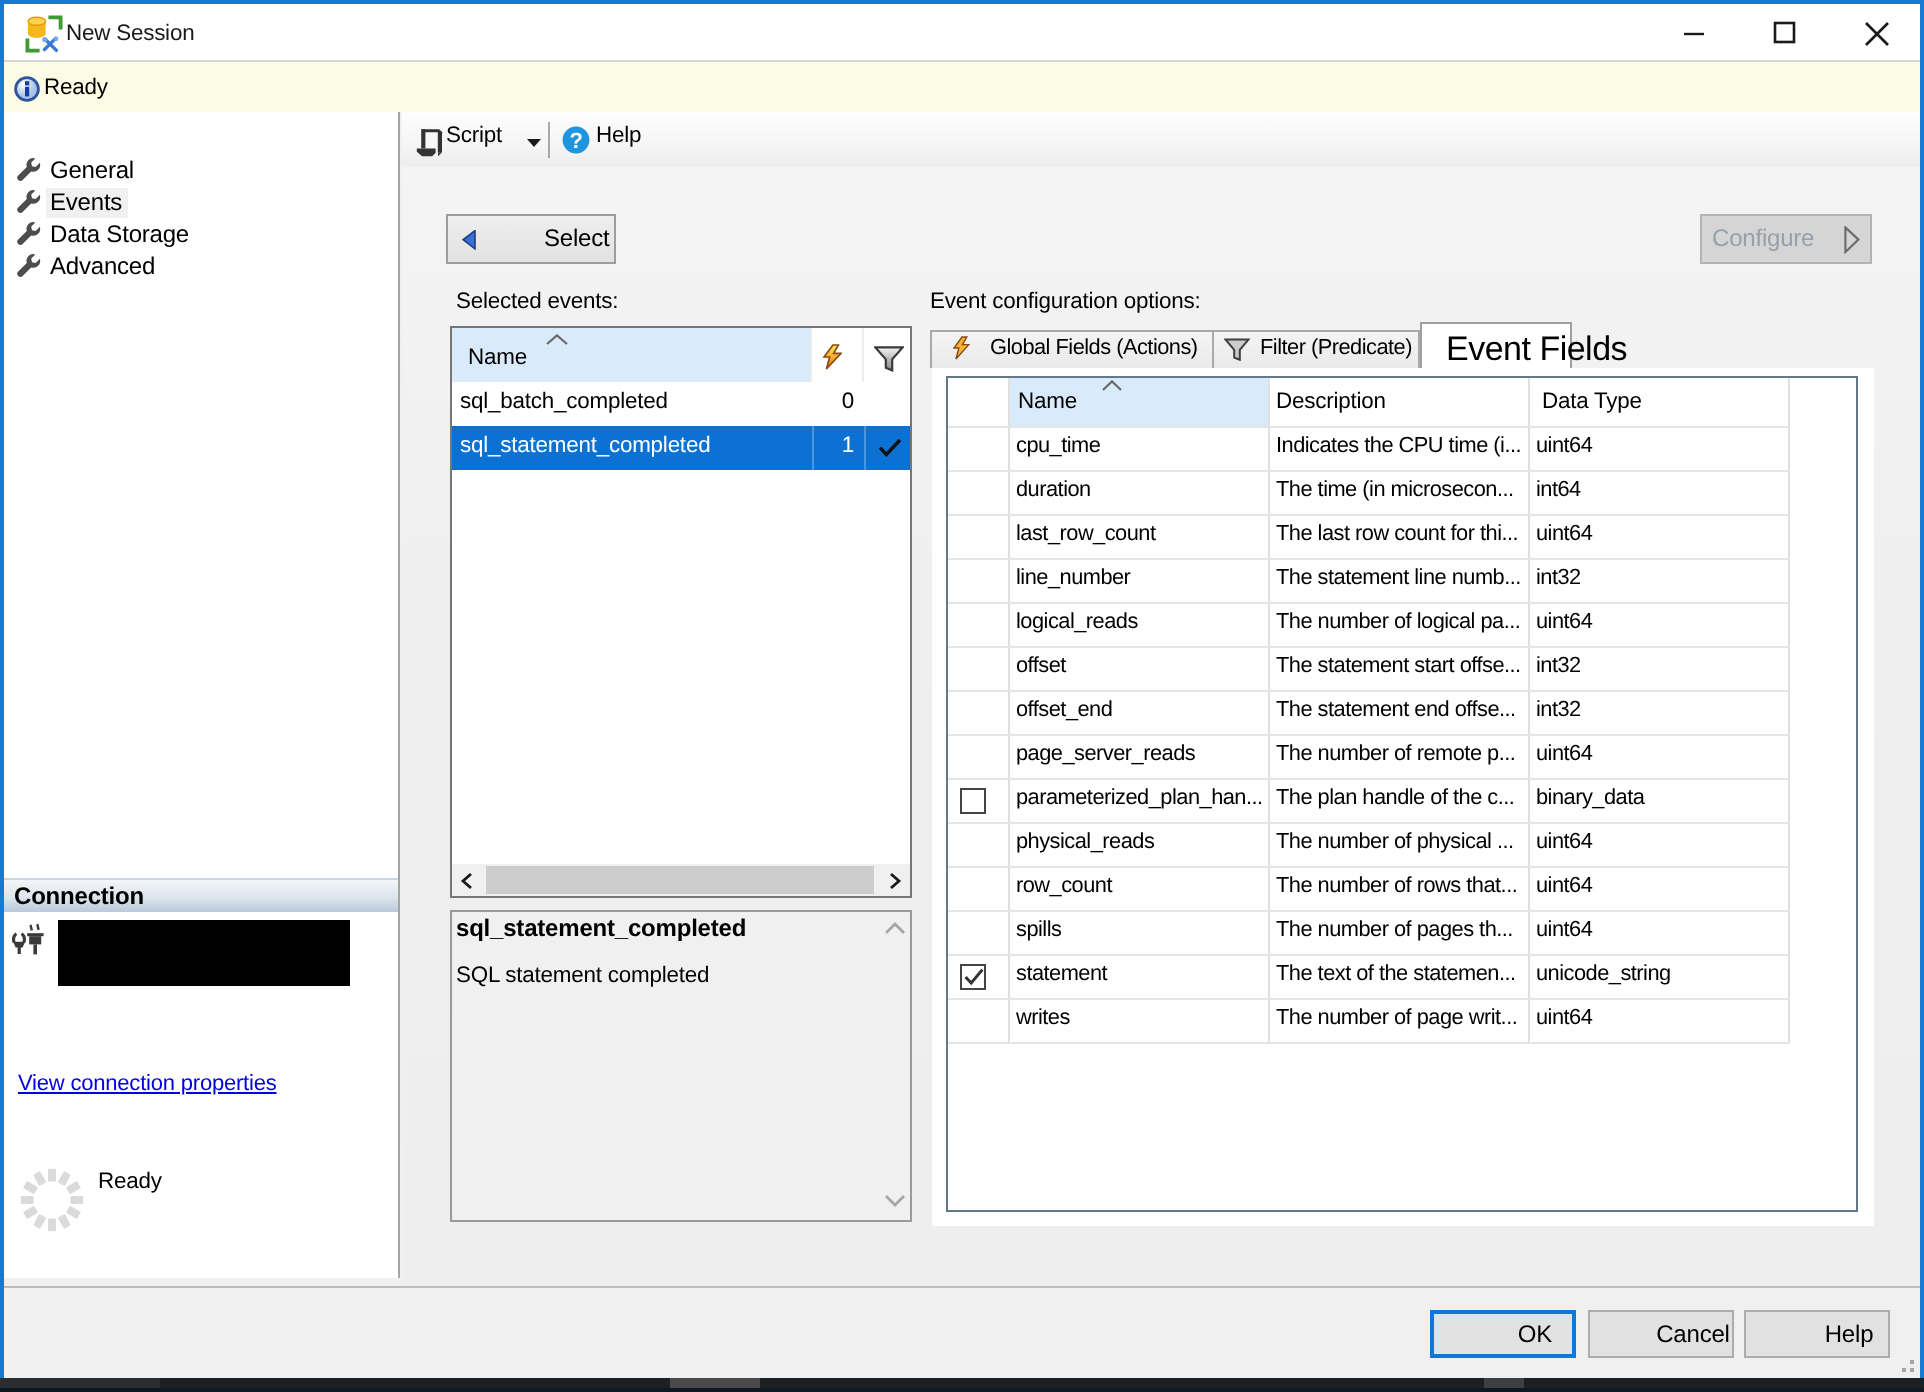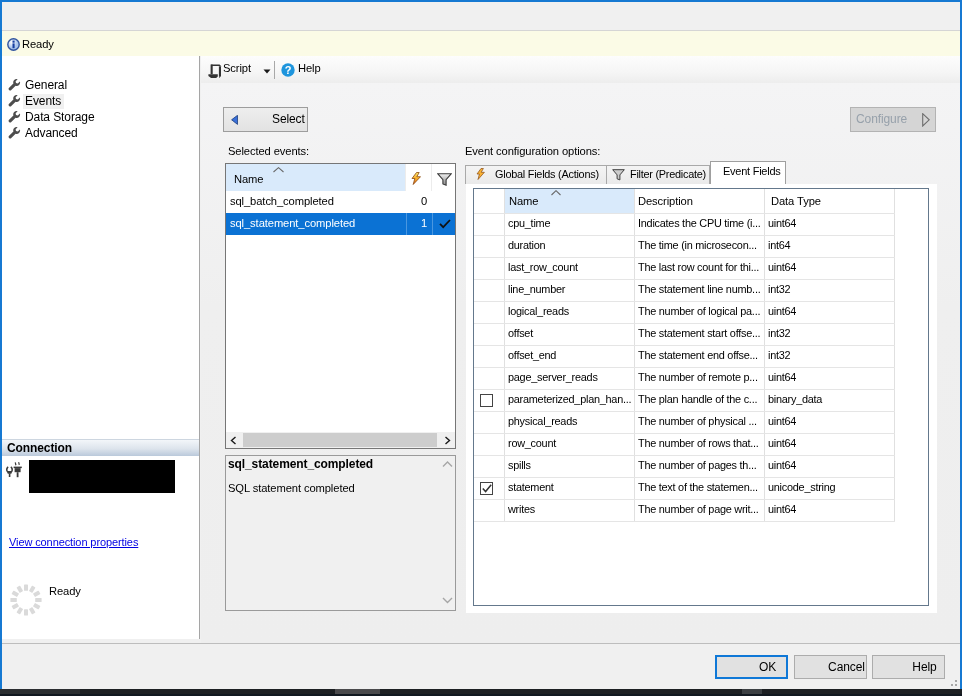--- a/index.html
+++ b/index.html
@@ -18,20 +18,41 @@
 .navitem { position:absolute; left:23px; font-size:12px; }
 #toolbar { position:absolute; left:199px; top:0; width:759px; height:28px; background:linear-gradient(180deg,#fdfdfd 0%,#f5f5f5 60%,#ececec 100%); }
 #content { position:absolute; left:199px; top:27px; width:759px; height:561px; background:linear-gradient(180deg,#f4f4f5 0%,#efefef 40%,#eeeeee 100%); }
 .btn { position:absolute; background:#e1e1e1; border:1px solid #acacac; font-size:12px;padding-left:32px; }
 #footerline { position:absolute; left:0; top:641px; width:958px; height:1px; background:#bdbdbd; }
 #footer { position:absolute; left:0; top:642px; width:958px; height:45px; background:#f0f0f0; }
 </style>
 </head>
 <body>
 <div id="dialog">
+  <div id="titlebar">
+    <svg class="abs" style="left:10px;top:5px" width="20" height="20" viewBox="0 0 20 20">
+      <path d="M12.2,1.7 h6.1 v6.1" fill="none" stroke="#3f9c35" stroke-width="1.9"></path>
+      <path d="M1.7,12.2 v6.1 h6.1" fill="none" stroke="#3f9c35" stroke-width="1.9"></path>
+      <path d="M2,3.6 v6.2 c0,1.2 1.9,2.2 4.4,2.2 s4.4,-1 4.4,-2.2 v-6.2 z" fill="#f4b81a"></path>
+      <ellipse cx="6.4" cy="3.6" rx="4.4" ry="2" fill="#fcd44c" stroke="#e09b10" stroke-width="0.7"></ellipse>
+      <g stroke="#3a78d6" stroke-width="1.7" stroke-linecap="round">
+        <line x1="10.2" y1="17.8" x2="15.8" y2="12.2"></line>
+        <line x1="10.6" y1="12.6" x2="16.2" y2="18.2"></line>
+      </g>
+      <circle cx="10.4" cy="12.8" r="1.3" fill="#7aa6ea"></circle>
+      <circle cx="16" cy="12.4" r="1.2" fill="#7aa6ea"></circle>
+    </svg>
+    <div class="abs" style="left:31px;top:9px;color:#1a1a1a">New Session</div>
+    <svg class="abs" style="left:838px;top:8px" width="110" height="14" viewBox="0 0 110 14">
+      <line x1="2" y1="7" x2="12" y2="7" stroke="#1a1a1a" stroke-width="1.2"></line>
+      <rect x="47.5" y="1.5" width="9.5" height="9.5" fill="none" stroke="#1a1a1a" stroke-width="1.3"></rect>
+      <line x1="93" y1="1.5" x2="104" y2="12.5" stroke="#1a1a1a" stroke-width="1.3"></line>
+      <line x1="104" y1="1.5" x2="93" y2="12.5" stroke="#1a1a1a" stroke-width="1.3"></line>
+    </svg>
+  </div>
   <div id="readybar">
     <svg class="abs" style="left:5px;top:7px" width="13" height="13" viewBox="0 0 13 13">
       <defs>
           <radialGradient id="ig" cx="0.35" cy="0.3">
             <stop offset="0" stop-color="#ffffff"></stop>
             <stop offset="1" stop-color="#a9c4ec"></stop>
           </radialGradient>
         </defs>
       <circle cx="6.5" cy="6.5" r="5.7" fill="url(#ig)" stroke="#31549e" stroke-width="1.4"></circle>
       <rect x="5.5" y="2.6" width="2.1" height="2.1" fill="#163ea0"></rect>
@@ -190,21 +211,21 @@
       <div class="abs" style="left:405px;top:82px;width:104px;height:19px;background:linear-gradient(180deg,#f4f4f4,#eaeaea);border:1px solid #a9a9a9;border-bottom:none"></div>
       <div class="abs" style="left:509px;top:78px;width:76px;height:23px;background:#fff;border:1px solid #9f9f9f;border-bottom:none"></div>
       <svg class="abs" style="left:275px;top:85px" width="9" height="12" viewBox="0 0 9 12">
           <polygon points="5,0.5 1,6 3.4,6 2,11.5 8.4,4.3 5.2,4.3 7.4,0.5" fill="#f9b234" stroke="#8a4a12" stroke-width="0.7"></polygon>
         </svg>
       <div class="abs" style="left:294px;top:85px;font-size:10.9px;letter-spacing:-0.25px">Global Fields (Actions)</div>
       <svg class="abs" style="left:411px;top:86px" width="13" height="12" viewBox="0 0 13 12">
           <path d="M0.7,0.7 h11.6 l-4.4,5.2 v5 l-2.8,-1.1 v-3.9 z" fill="#ccc" stroke="#3f3f3f" stroke-width="1"></path>
         </svg>
       <div class="abs" style="left:429px;top:85px;font-size:10.9px;letter-spacing:-0.25px">Filter (Predicate)</div>
-      <div class="abs" style="left:522px;top:82px;font-size:11px;letter-spacing:-0.25px">Event Fields</div>
+      <div class="abs" style="left:522px;top:82px;font-size:17px;letter-spacing:-0.25px">Event Fields</div>
       <div class="abs" style="left:265px;top:101px;width:471px;height:429px;background:#fff"></div>
       <div class="abs" style="left:272px;top:105px;width:456px;height:418px;background:#fff;border:1px solid #64788c">
       <div class="abs" style="left:30px;top:0;width:130px;height:24px;background:#d9eafb"></div>
       <div class="abs" style="left:35px;top:6px">Name</div>
       <svg class="abs" style="left:77px;top:1px" width="10" height="6" viewBox="0 0 10 6">
             <polyline points="0.5,5 5,0.7 9.5,5" fill="none" stroke="#6a6a6a" stroke-width="1.1"></polyline>
           </svg>
       <div class="abs" style="left:164px;top:6px">Description</div>
       <div class="abs" style="left:297px;top:6px">Data Type</div>
       <div class="abs" style="left:30px;top:0;width:1px;height:332px;background:#e0e0e0"></div>

